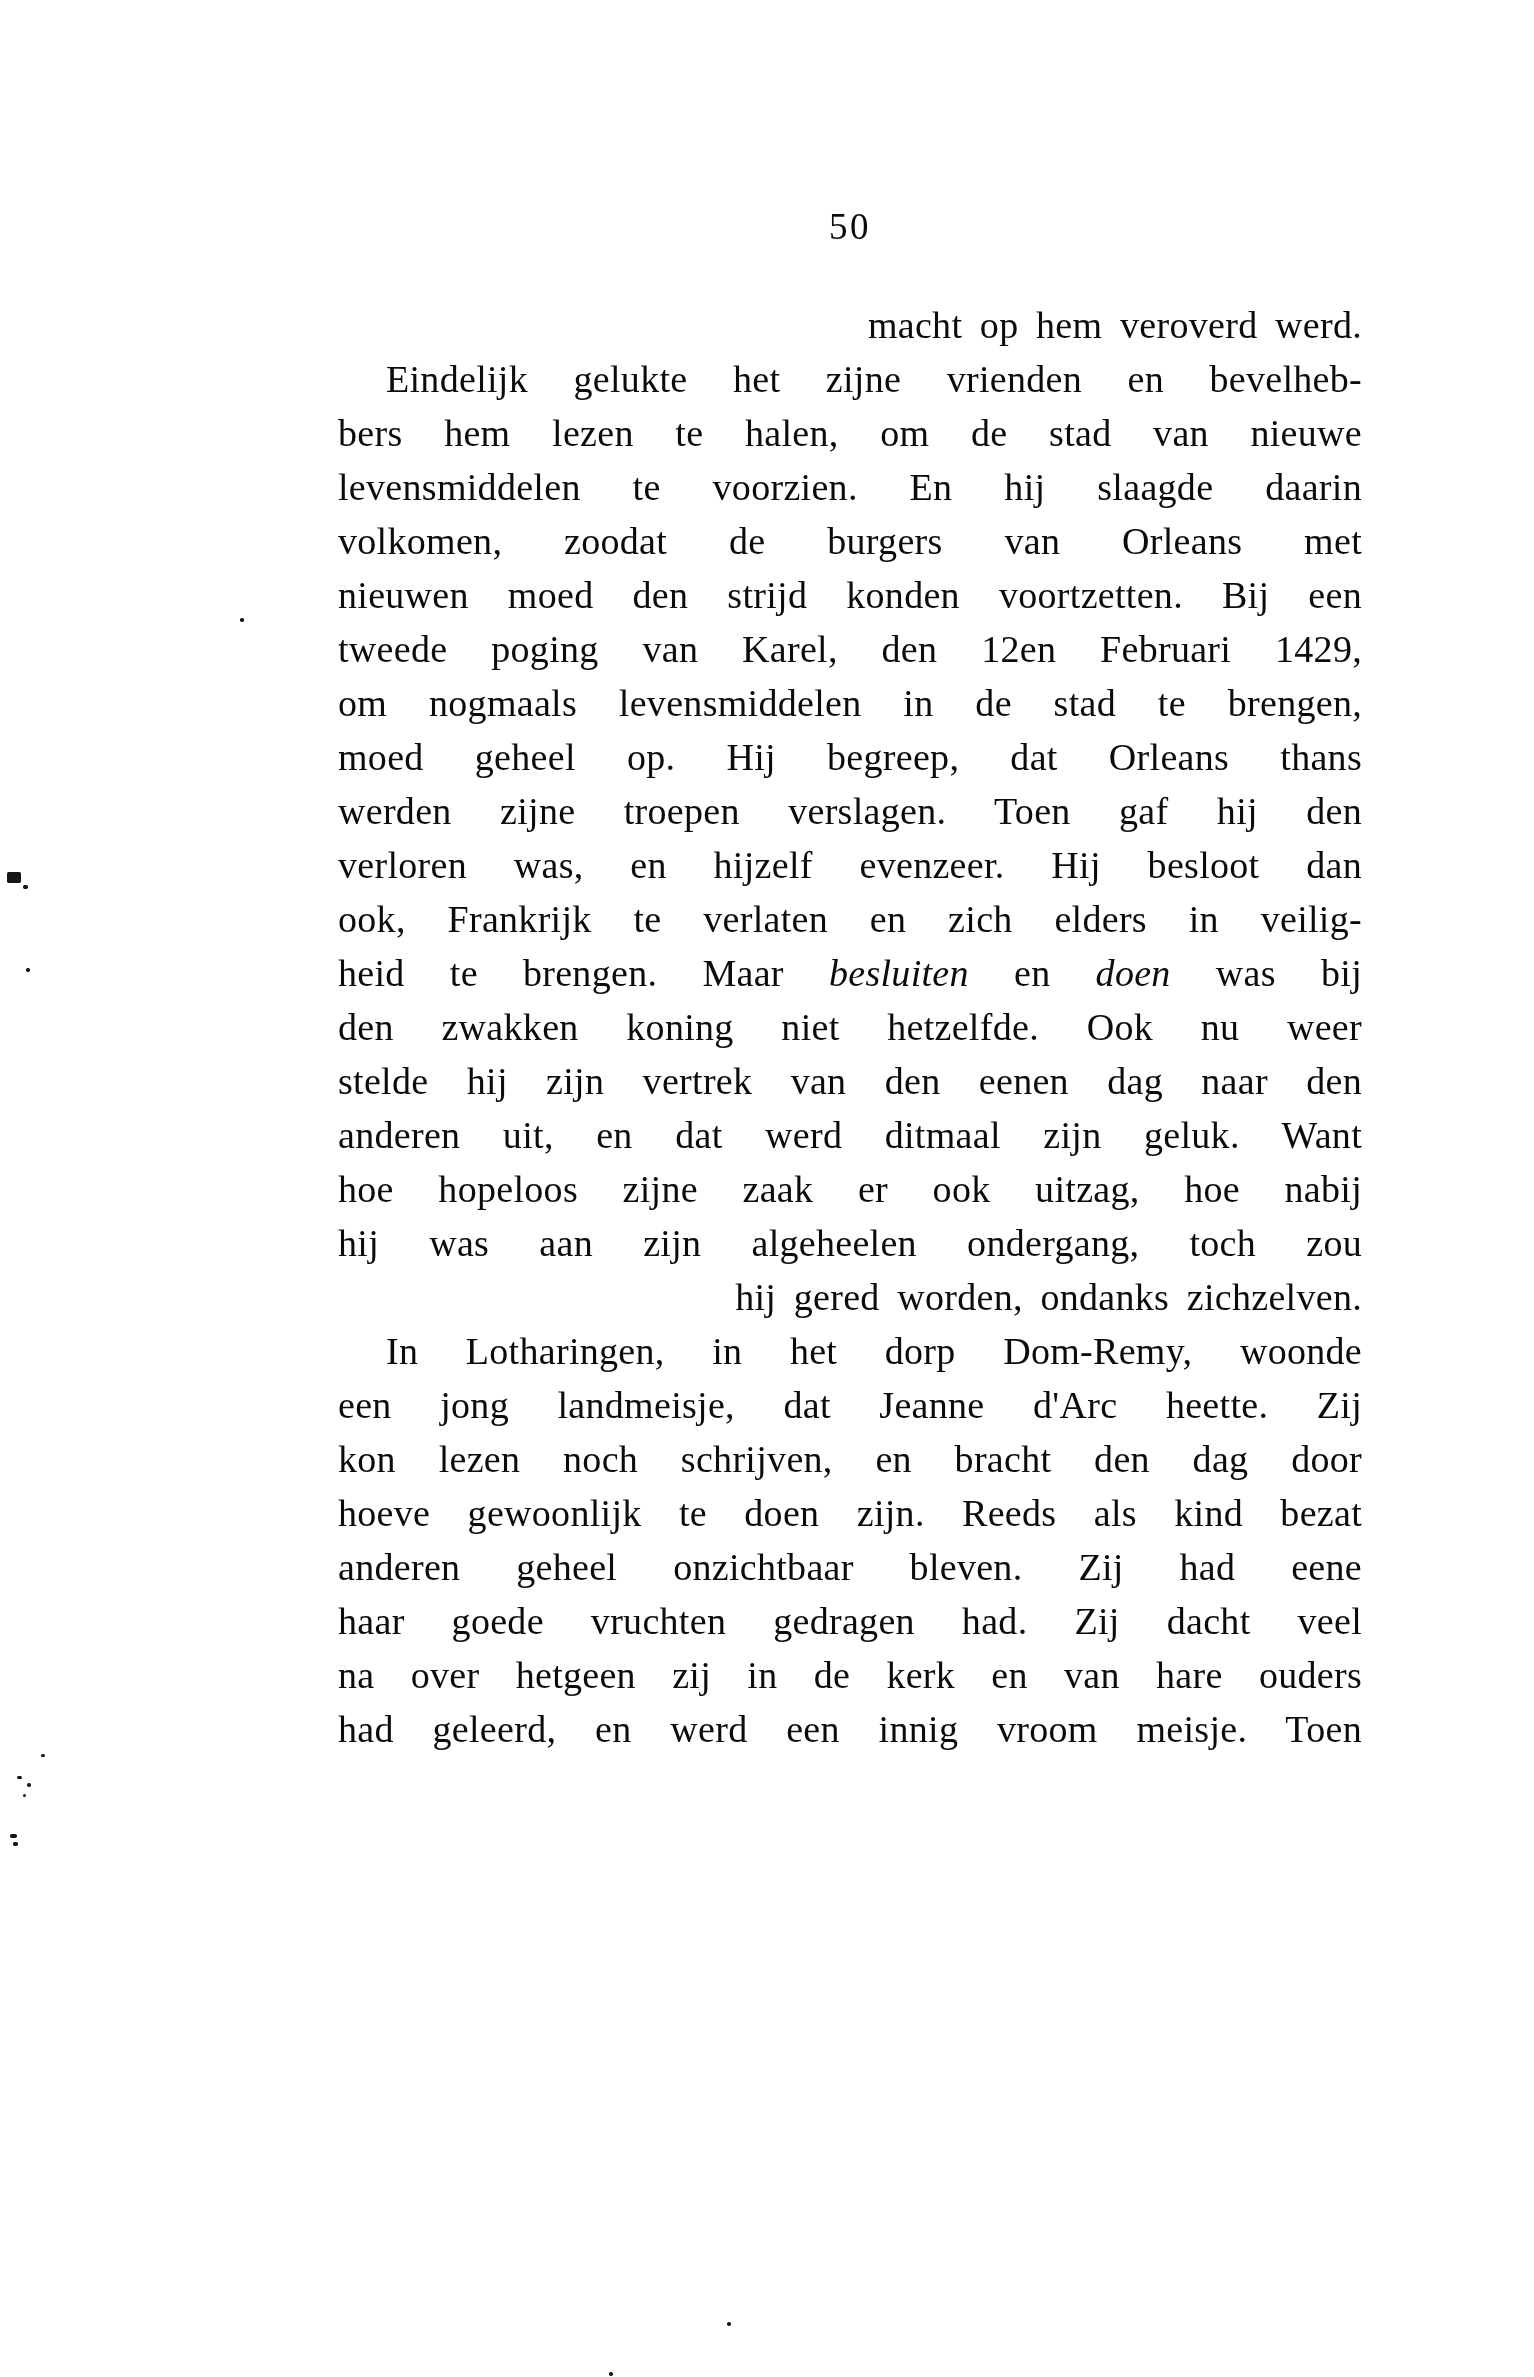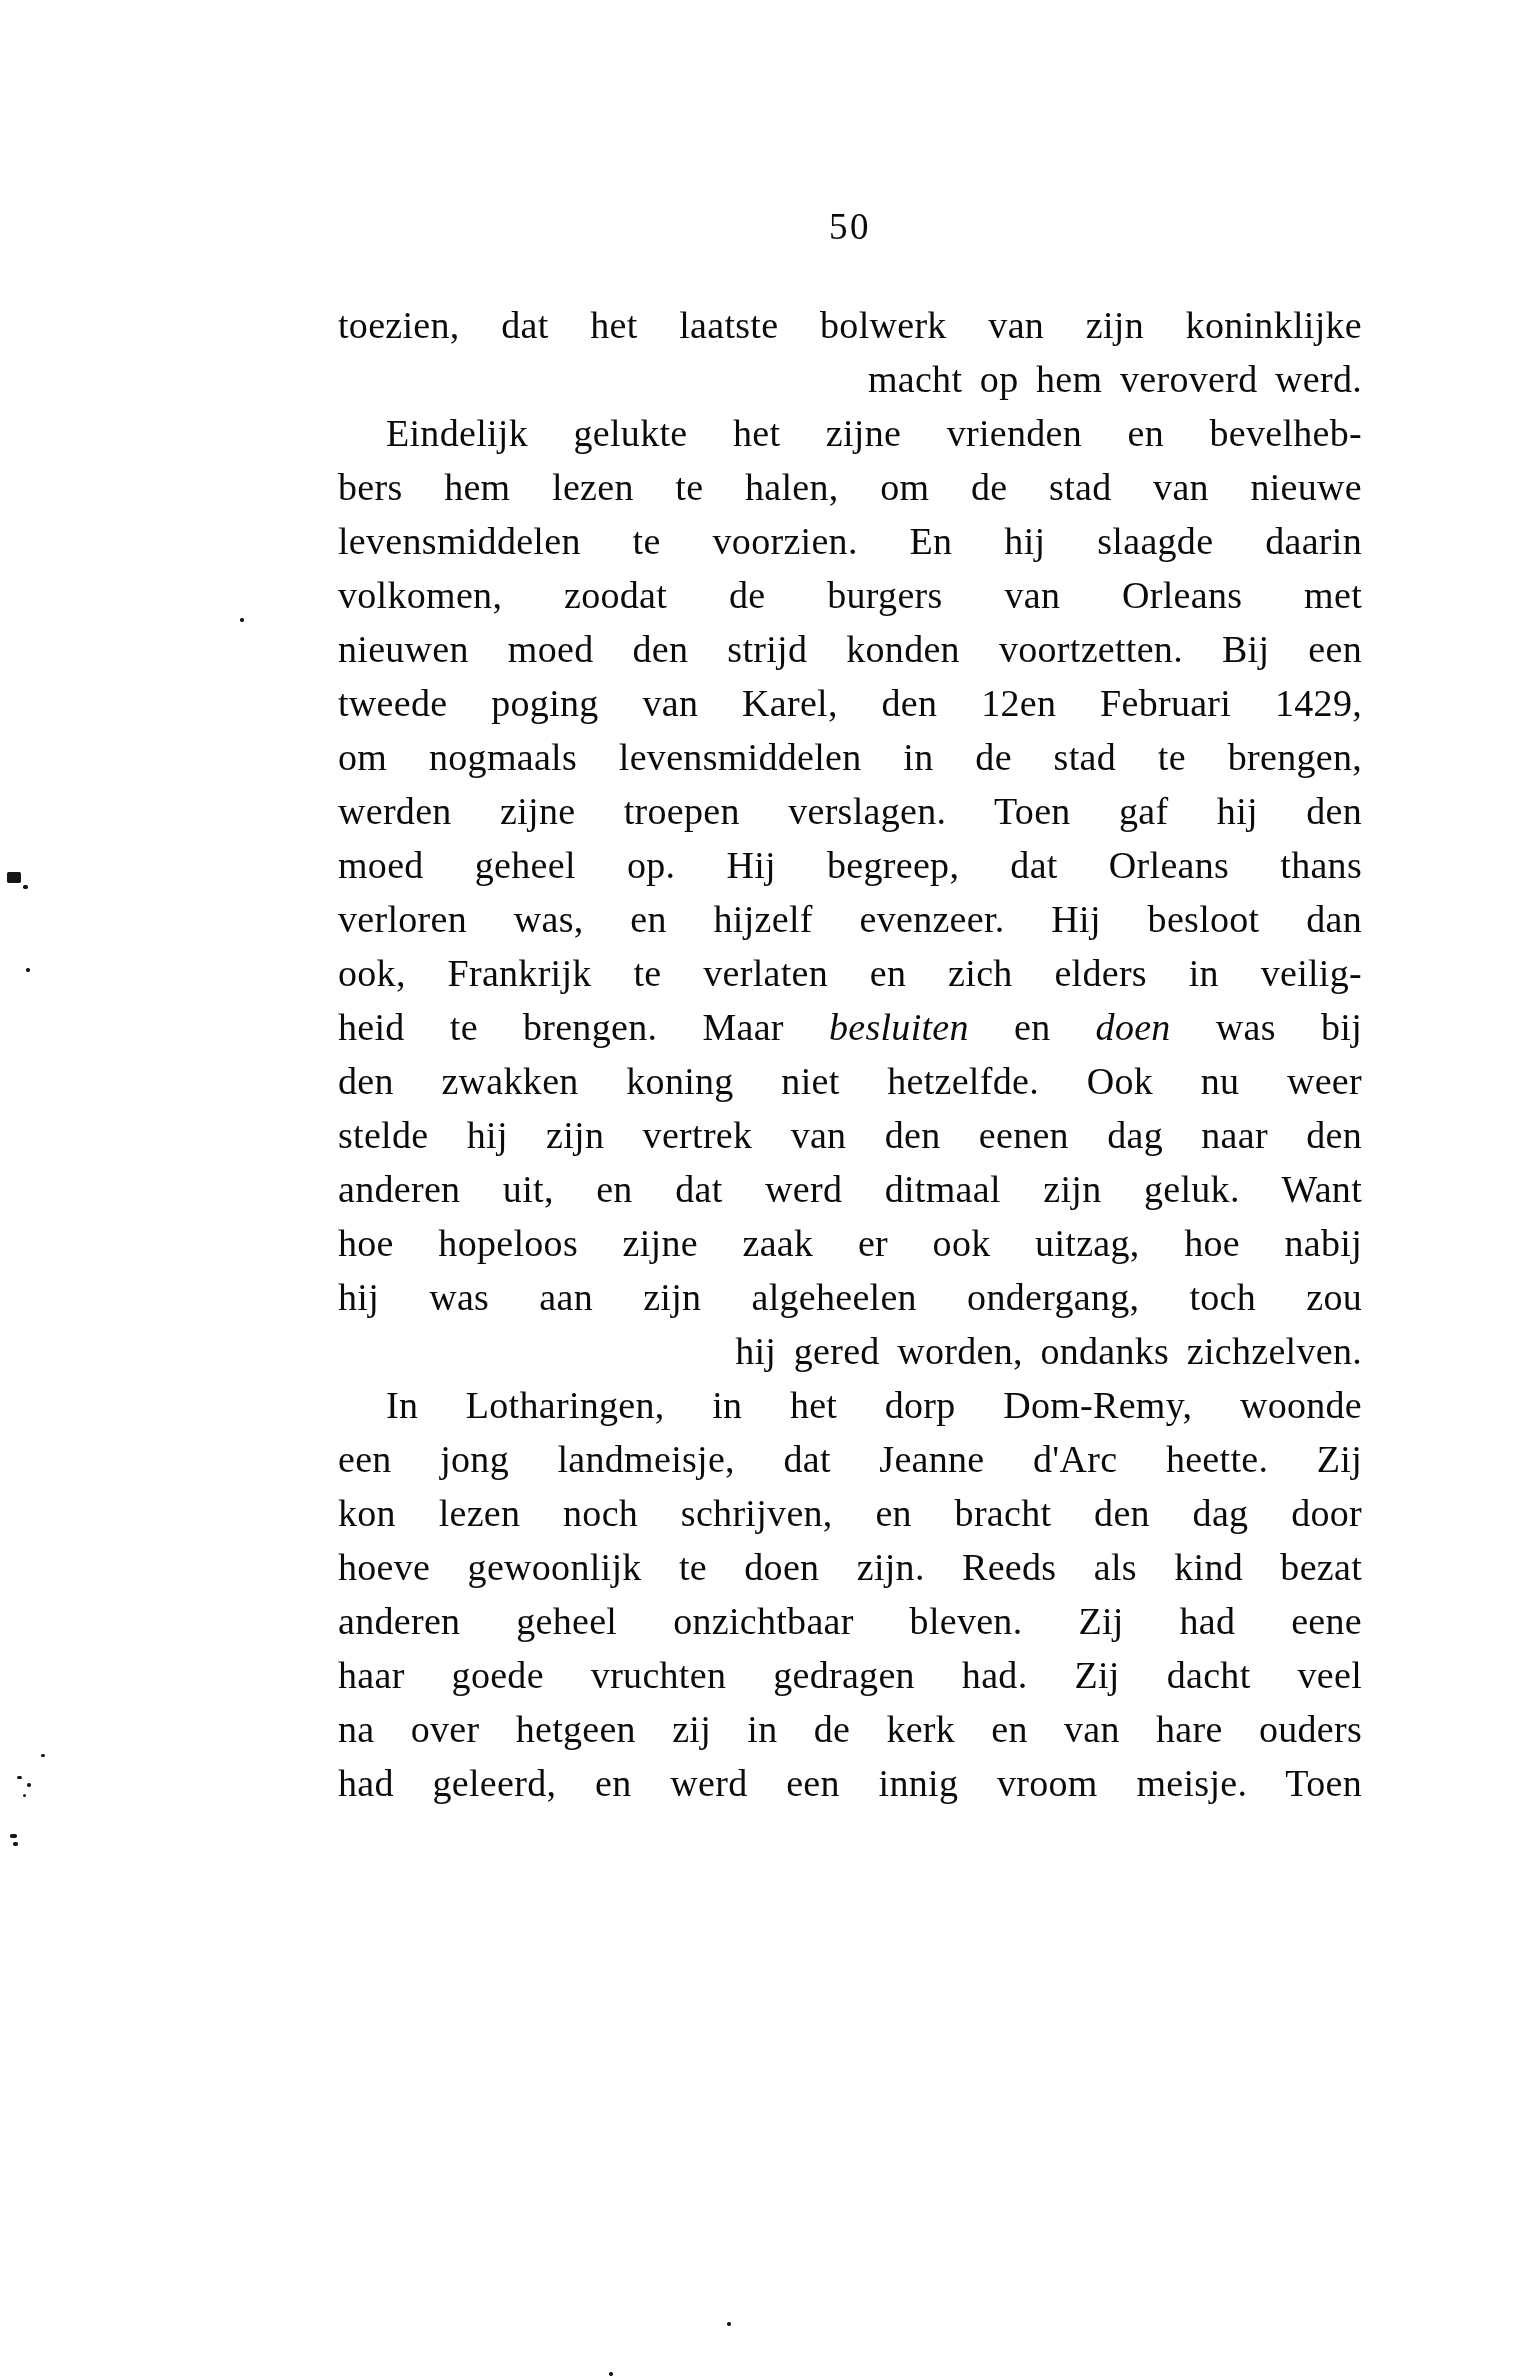--- a/index.html
+++ b/index.html
@@ -58,31 +58,30 @@
     background: #161616;
     border-radius: 1.7px;
   }
 </style>
 </head>
 <body>
 
 <div class="page">
   <div class="page-number">50</div>
   <div class="text-block">
-      <div class="line j"><span>toezien, dat het laatste bolwerk van zijn koninklijke</span></div>
       <div class="line last"><span>macht op hem veroverd werd.</span></div>
       <div class="line j indent"><span>Eindelijk gelukte het zijne vrienden en bevelheb-</span></div>
       <div class="line j"><span>bers hem lezen te halen, om de stad van nieuwe</span></div>
       <div class="line j"><span>levensmiddelen te voorzien. En hij slaagde daarin</span></div>
       <div class="line j"><span>volkomen, zoodat de burgers van Orleans met</span></div>
       <div class="line j"><span>nieuwen moed den strijd konden voortzetten. Bij een</span></div>
       <div class="line j"><span>tweede poging van Karel, den 12en Februari 1429,</span></div>
       <div class="line j"><span>om nogmaals levensmiddelen in de stad te brengen,</span></div>
+      <div class="line j"><span>moed geheel op. Hij begreep, dat Orleans thans</span></div>
       <div class="line j"><span>werden zijne troepen verslagen. Toen gaf hij den</span></div>
-      <div class="line j"><span>moed geheel op. Hij begreep, dat Orleans thans</span></div>
       <div class="line j"><span>verloren was, en hijzelf evenzeer. Hij besloot dan</span></div>
       <div class="line j"><span>ook, Frankrijk te verlaten en zich elders in veilig-</span></div>
       <div class="line j"><span>heid te brengen. Maar </span><span class="it">besluiten</span><span> en </span><span class="it">doen</span><span> was bij</span></div>
       <div class="line j"><span>den zwakken koning niet hetzelfde. Ook nu weer</span></div>
       <div class="line j"><span>stelde hij zijn vertrek van den eenen dag naar den</span></div>
       <div class="line j"><span>anderen uit, en dat werd ditmaal zijn geluk. Want</span></div>
       <div class="line j"><span>hoe hopeloos zijne zaak er ook uitzag, hoe nabij</span></div>
       <div class="line j"><span>hij was aan zijn algeheelen ondergang, toch zou</span></div>
       <div class="line last"><span>hij gered worden, ondanks zichzelven.</span></div>
       <div class="line j indent"><span>In Lotharingen, in het dorp Dom-Remy, woonde</span></div>

